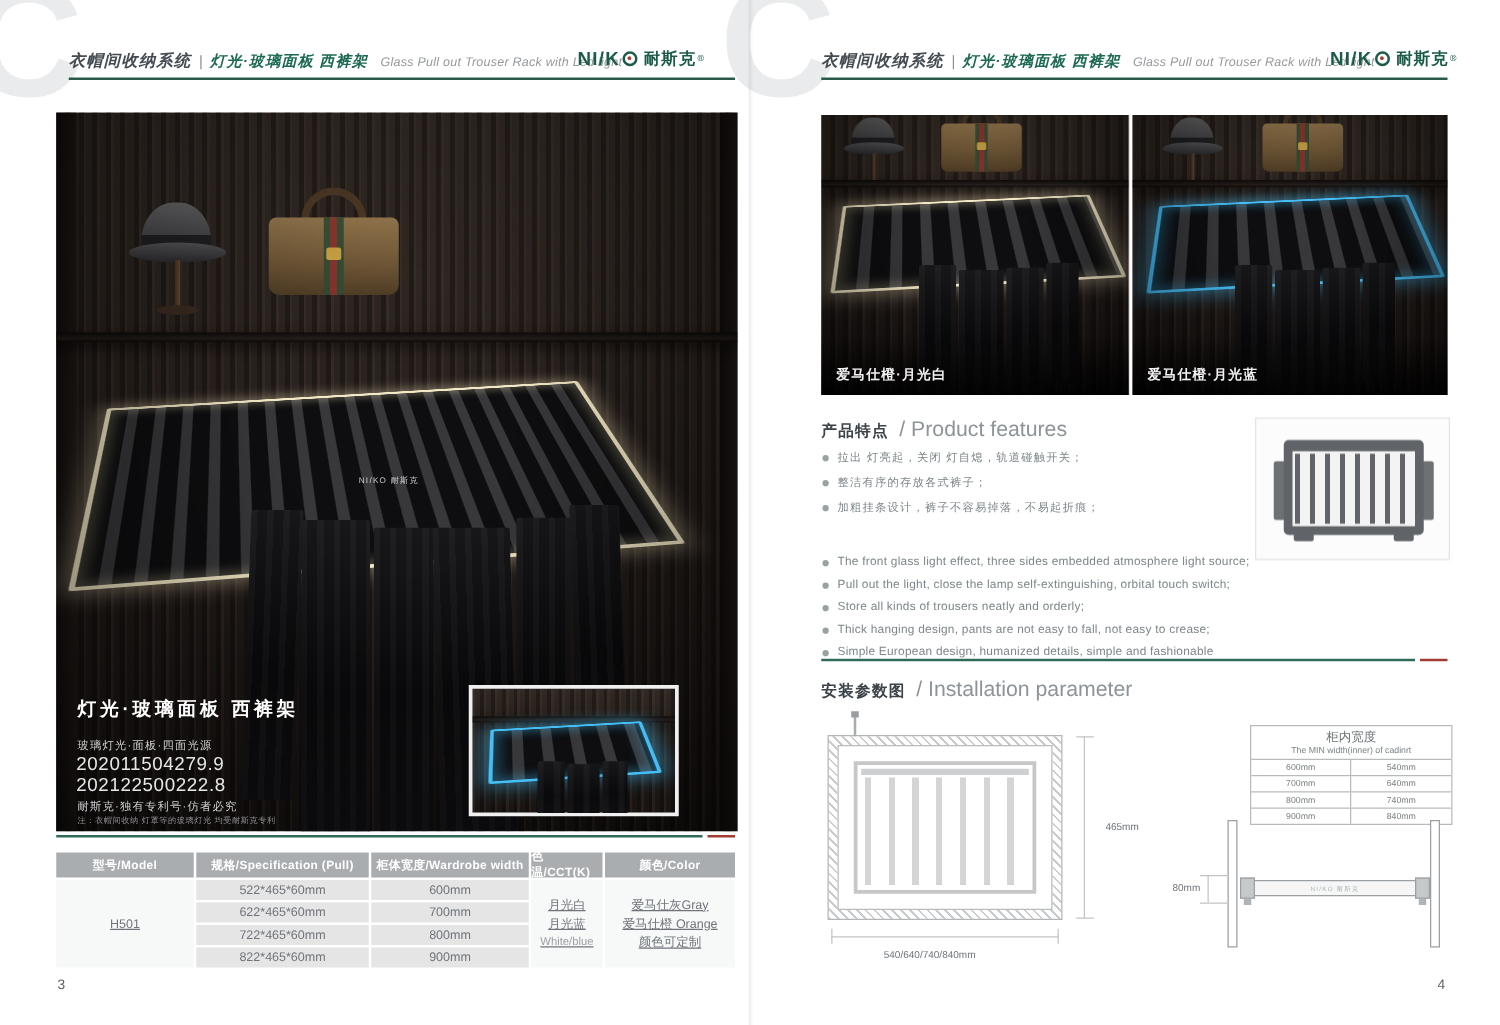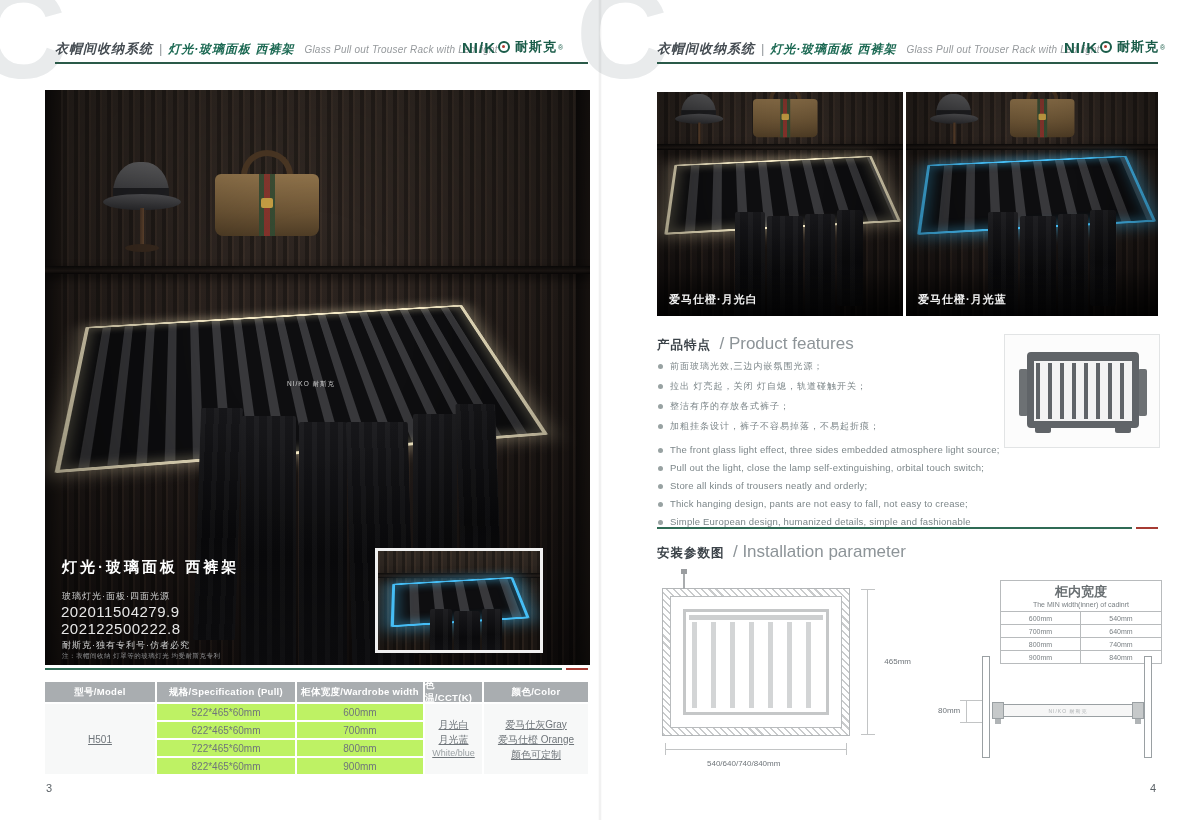--- a/index.html
+++ b/index.html
@@ -91,21 +91,21 @@
   .inset { position:absolute; left:330px; top:458px; width:168px; height:105px; border:3px solid #f0f0f0;
     overflow:hidden; background:
       repeating-linear-gradient(90deg, rgba(88,68,54,.22) 0 2px, rgba(0,0,0,0) 2px 6px, rgba(0,0,0,.28) 6px 9px),
       linear-gradient(180deg,#312923, #1a1512 70%); }
 
   
   .spec-table { position:absolute; left:45px; top:682px; width:543px; display:grid;
     grid-template-columns:110px 138px 126px 57px 104px; grid-auto-rows:auto; gap:2px; background:#fff; }
   .spec-table .th { background:#a9adb0; color:#fff; font-size:9.5px; font-weight:bold; height:20px;
     display:flex; align-items:center; justify-content:center; letter-spacing:.3px; }
-  .spec-table .td { background:#bef264; color:#6f757a; font-size:10px; height:16px;
+  .spec-table .td { background:#e5e5e5; color:#6f757a; font-size:10px; height:16px;
     display:flex; align-items:center; justify-content:center; }
   .spec-table .span4 { grid-row:span 4; background:#f7f8f8; height:auto; flex-direction:column; line-height:1.5;text-decoration:underline; }
   .spec-table .en { font-size:9px; color:#9aa0a3; }
 
   
   .sec-title { position:absolute; white-space:nowrap; }
   .sec-title .cn { font-size:12.5px; font-weight:bold; color:#3c4349; letter-spacing:1px; }
   .sec-title .en { font-size:17px; color:#8d9498; margin-left:4px; }
 
   .bullets { position:absolute; }
@@ -130,21 +130,21 @@
   .tv-bars { position:absolute; left:6px; right:6px; top:10px; bottom:4px;
     background:repeating-linear-gradient(90deg,#d3d5d6 0 5px, transparent 5px 19px); }
   .tv-wire { position:absolute; left:20px; top:-16px; width:2px; height:16px; background:#a9acae; }
   .tv-wire i { position:absolute; left:-2px; top:-4px; width:6px; height:5px; background:#9a9da0; display:block; }
   .dim-vline { position:absolute; width:1px; background:#c2c4c5; }
   .dim-hline { position:absolute; height:1px; background:#c2c4c5; }
   .dim-label { position:absolute; font-size:8px; color:#6f757a; white-space:nowrap; }
 
   .minw-table { position:absolute; left:1000px; top:580px; width:162px; border:1px solid #b8bbbd; background:#fff; }
   .minw-head { border-bottom:1px solid #b8bbbd; text-align:center; padding:2px 0 3px; }
-  .minw-head .t1 { font-size:13px; font-weight:bold; color:#6a7073; display:block; }
+  .minw-head .t1 { font-size:10px; font-weight:normal; color:#6a7073; display:block; }
   .minw-head .t2 { font-size:7px; color:#7a8084; display:block; }
   .minw-row { display:grid; grid-template-columns:1fr 1fr; border-bottom:1px solid #b8bbbd; }
   .minw-row:last-child { border-bottom:none; }
   .minw-cell { font-size:7px; color:#7a8084; text-align:center; padding:2.5px 0; }
   .minw-cell:first-child { border-right:1px solid #b8bbbd; }
 
   .frontview { position:absolute; left:952px; top:648px; width:230px; height:118px; }
   .fv-panel { position:absolute; top:8px; width:8px; height:102px; background:#fff; border:1px solid #9aa0a3; }
   .fv-bar { position:absolute; left:40px; top:56px; width:152px; height:13px; background:#f6f6f6; border:1px solid #9aa0a3; }
   .fv-cap { position:absolute; top:-3px; width:12px; height:17px; background:#c6c9ca; border:1px solid #9aa0a3; }
@@ -342,24 +342,20 @@
   </div>
 
   <div class="sec-title" style="left:657px; top:334px;">
     <span class="cn">产品特点</span>
     <span class="en">/ Product features</span>
   </div>
 
   <div class="bullets" style="left:658px; top:360px; width:340px;">
     <div class="bullet">
         <span class="dot"></span>
-        <span class="txt-cn">前面玻璃光效,三边内嵌氛围光源；</span>
-      </div>
-    <div class="bullet">
-        <span class="dot"></span>
         <span class="txt-cn">拉出 灯亮起，关闭 灯自熄，轨道碰触开关；</span>
       </div>
     <div class="bullet">
         <span class="dot"></span>
         <span class="txt-cn">整洁有序的存放各式裤子；</span>
       </div>
     <div class="bullet">
         <span class="dot"></span>
         <span class="txt-cn">加粗挂条设计，裤子不容易掉落，不易起折痕；</span>
       </div>

